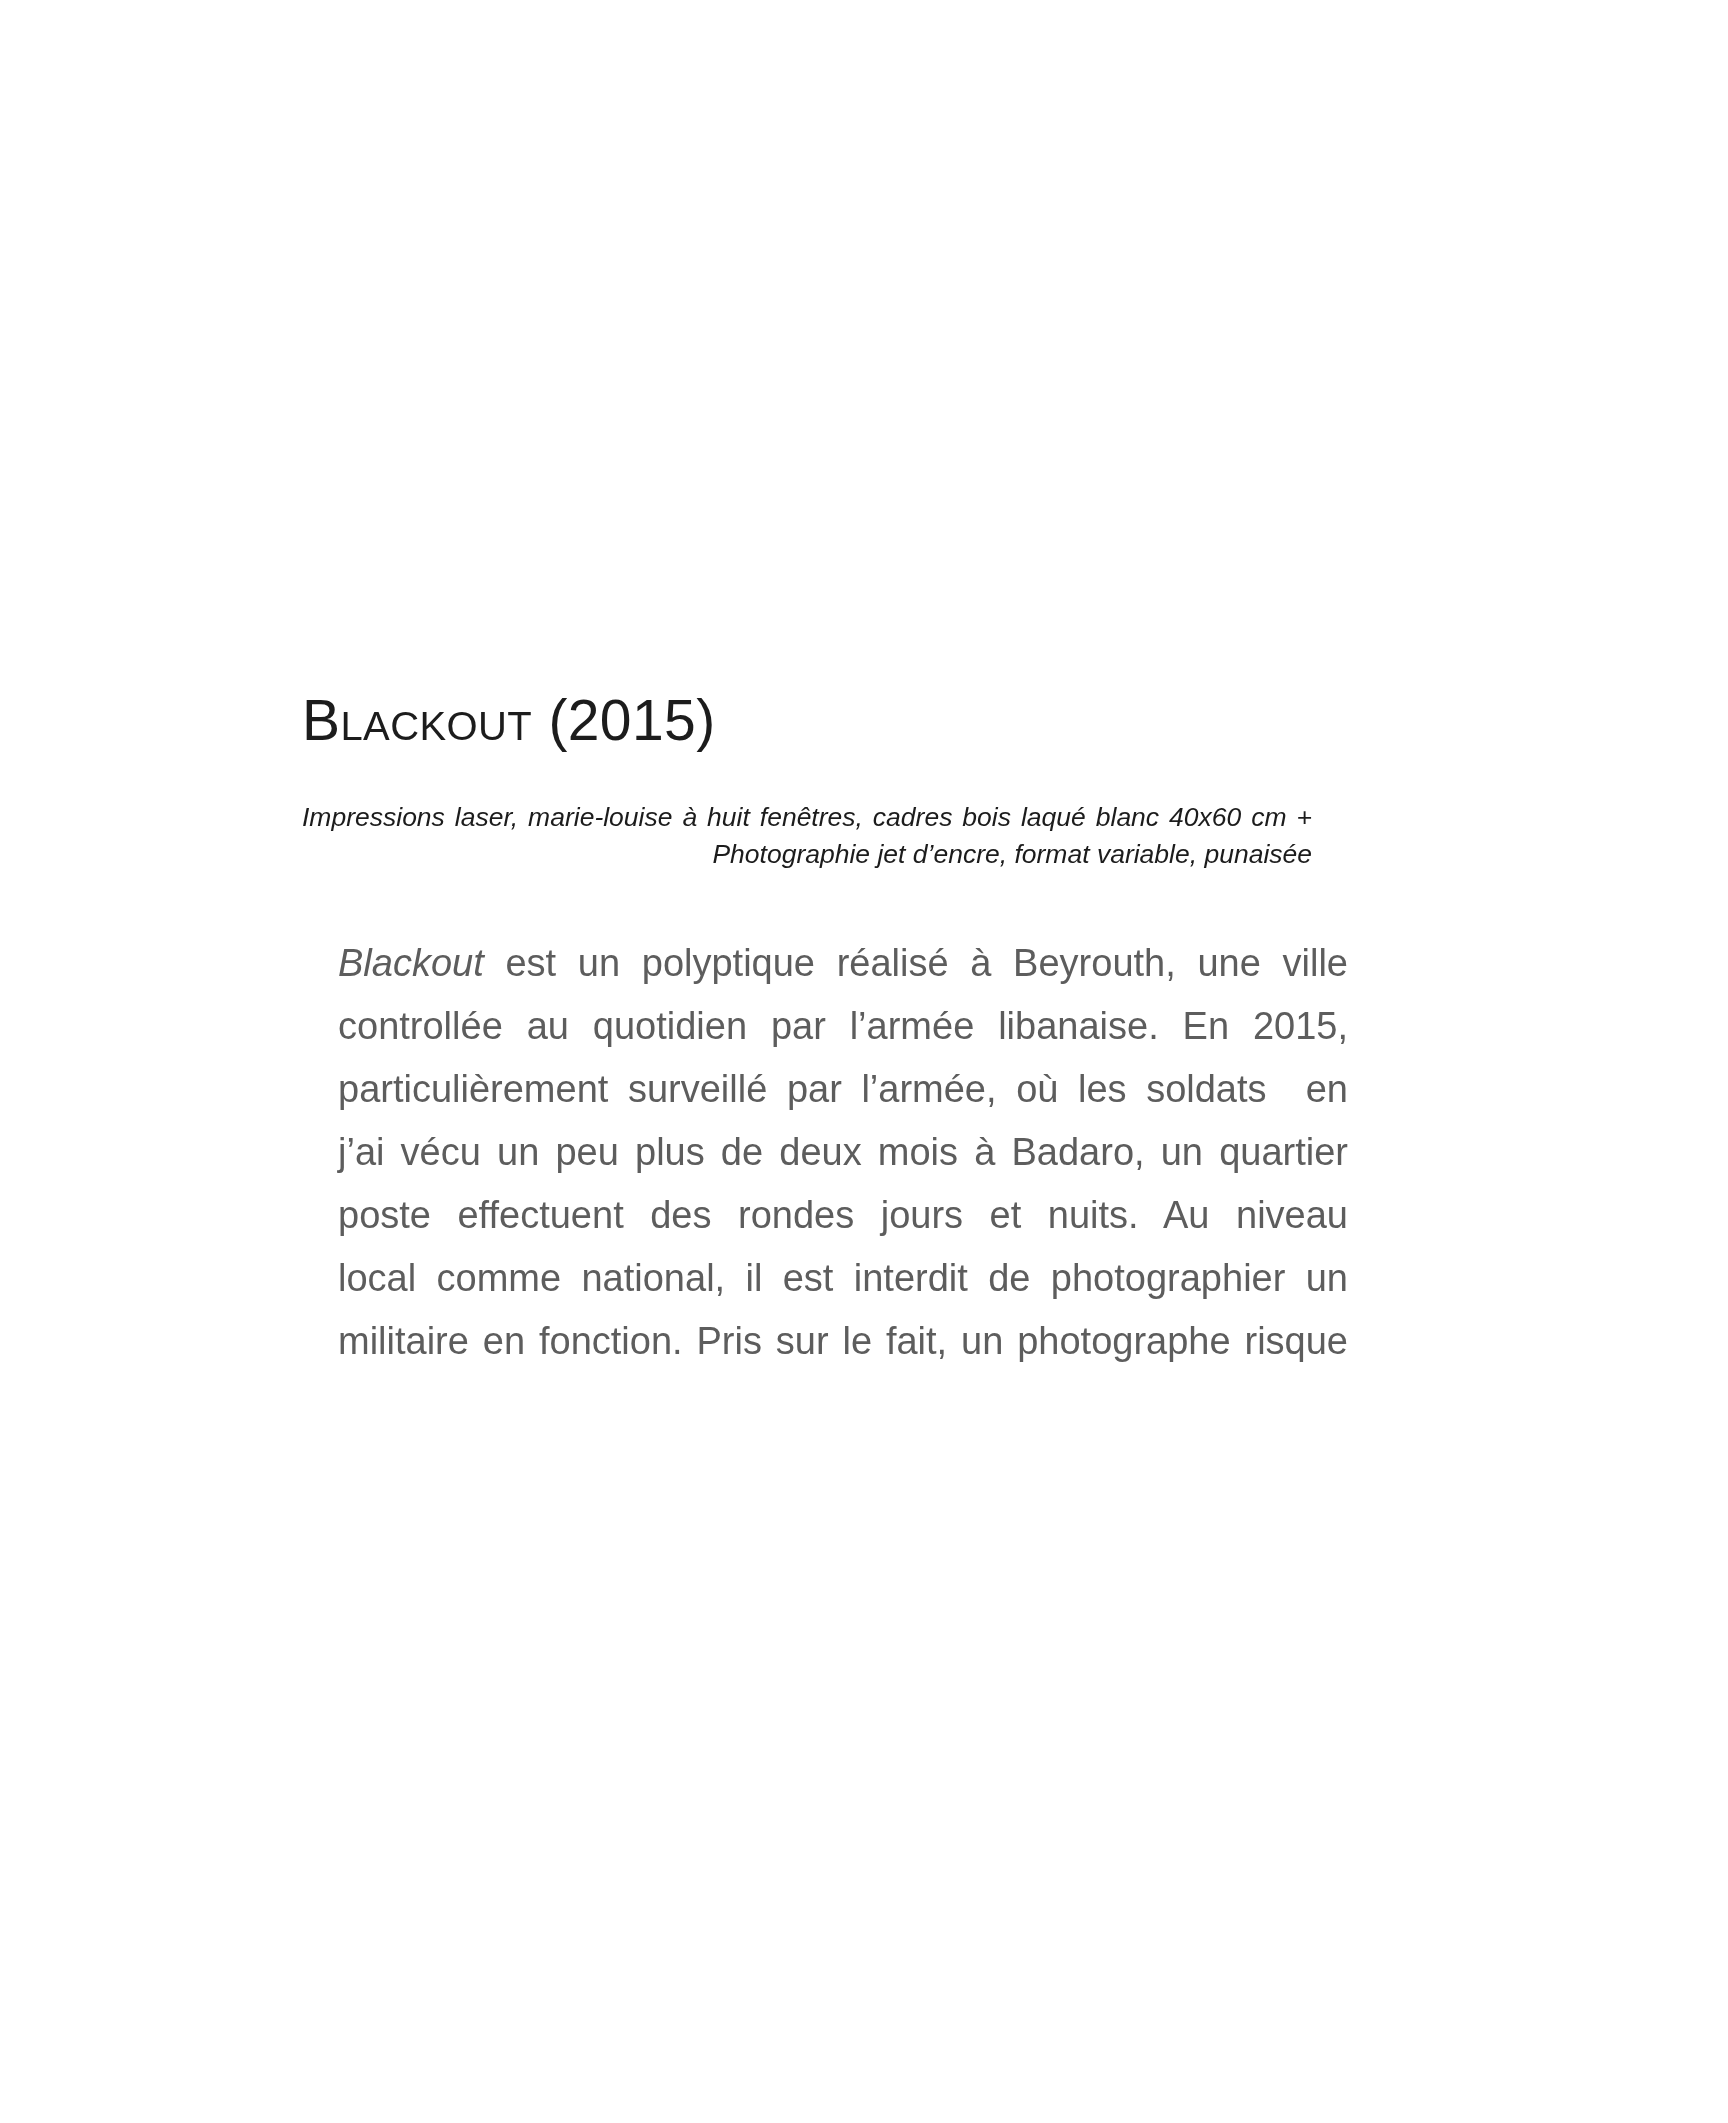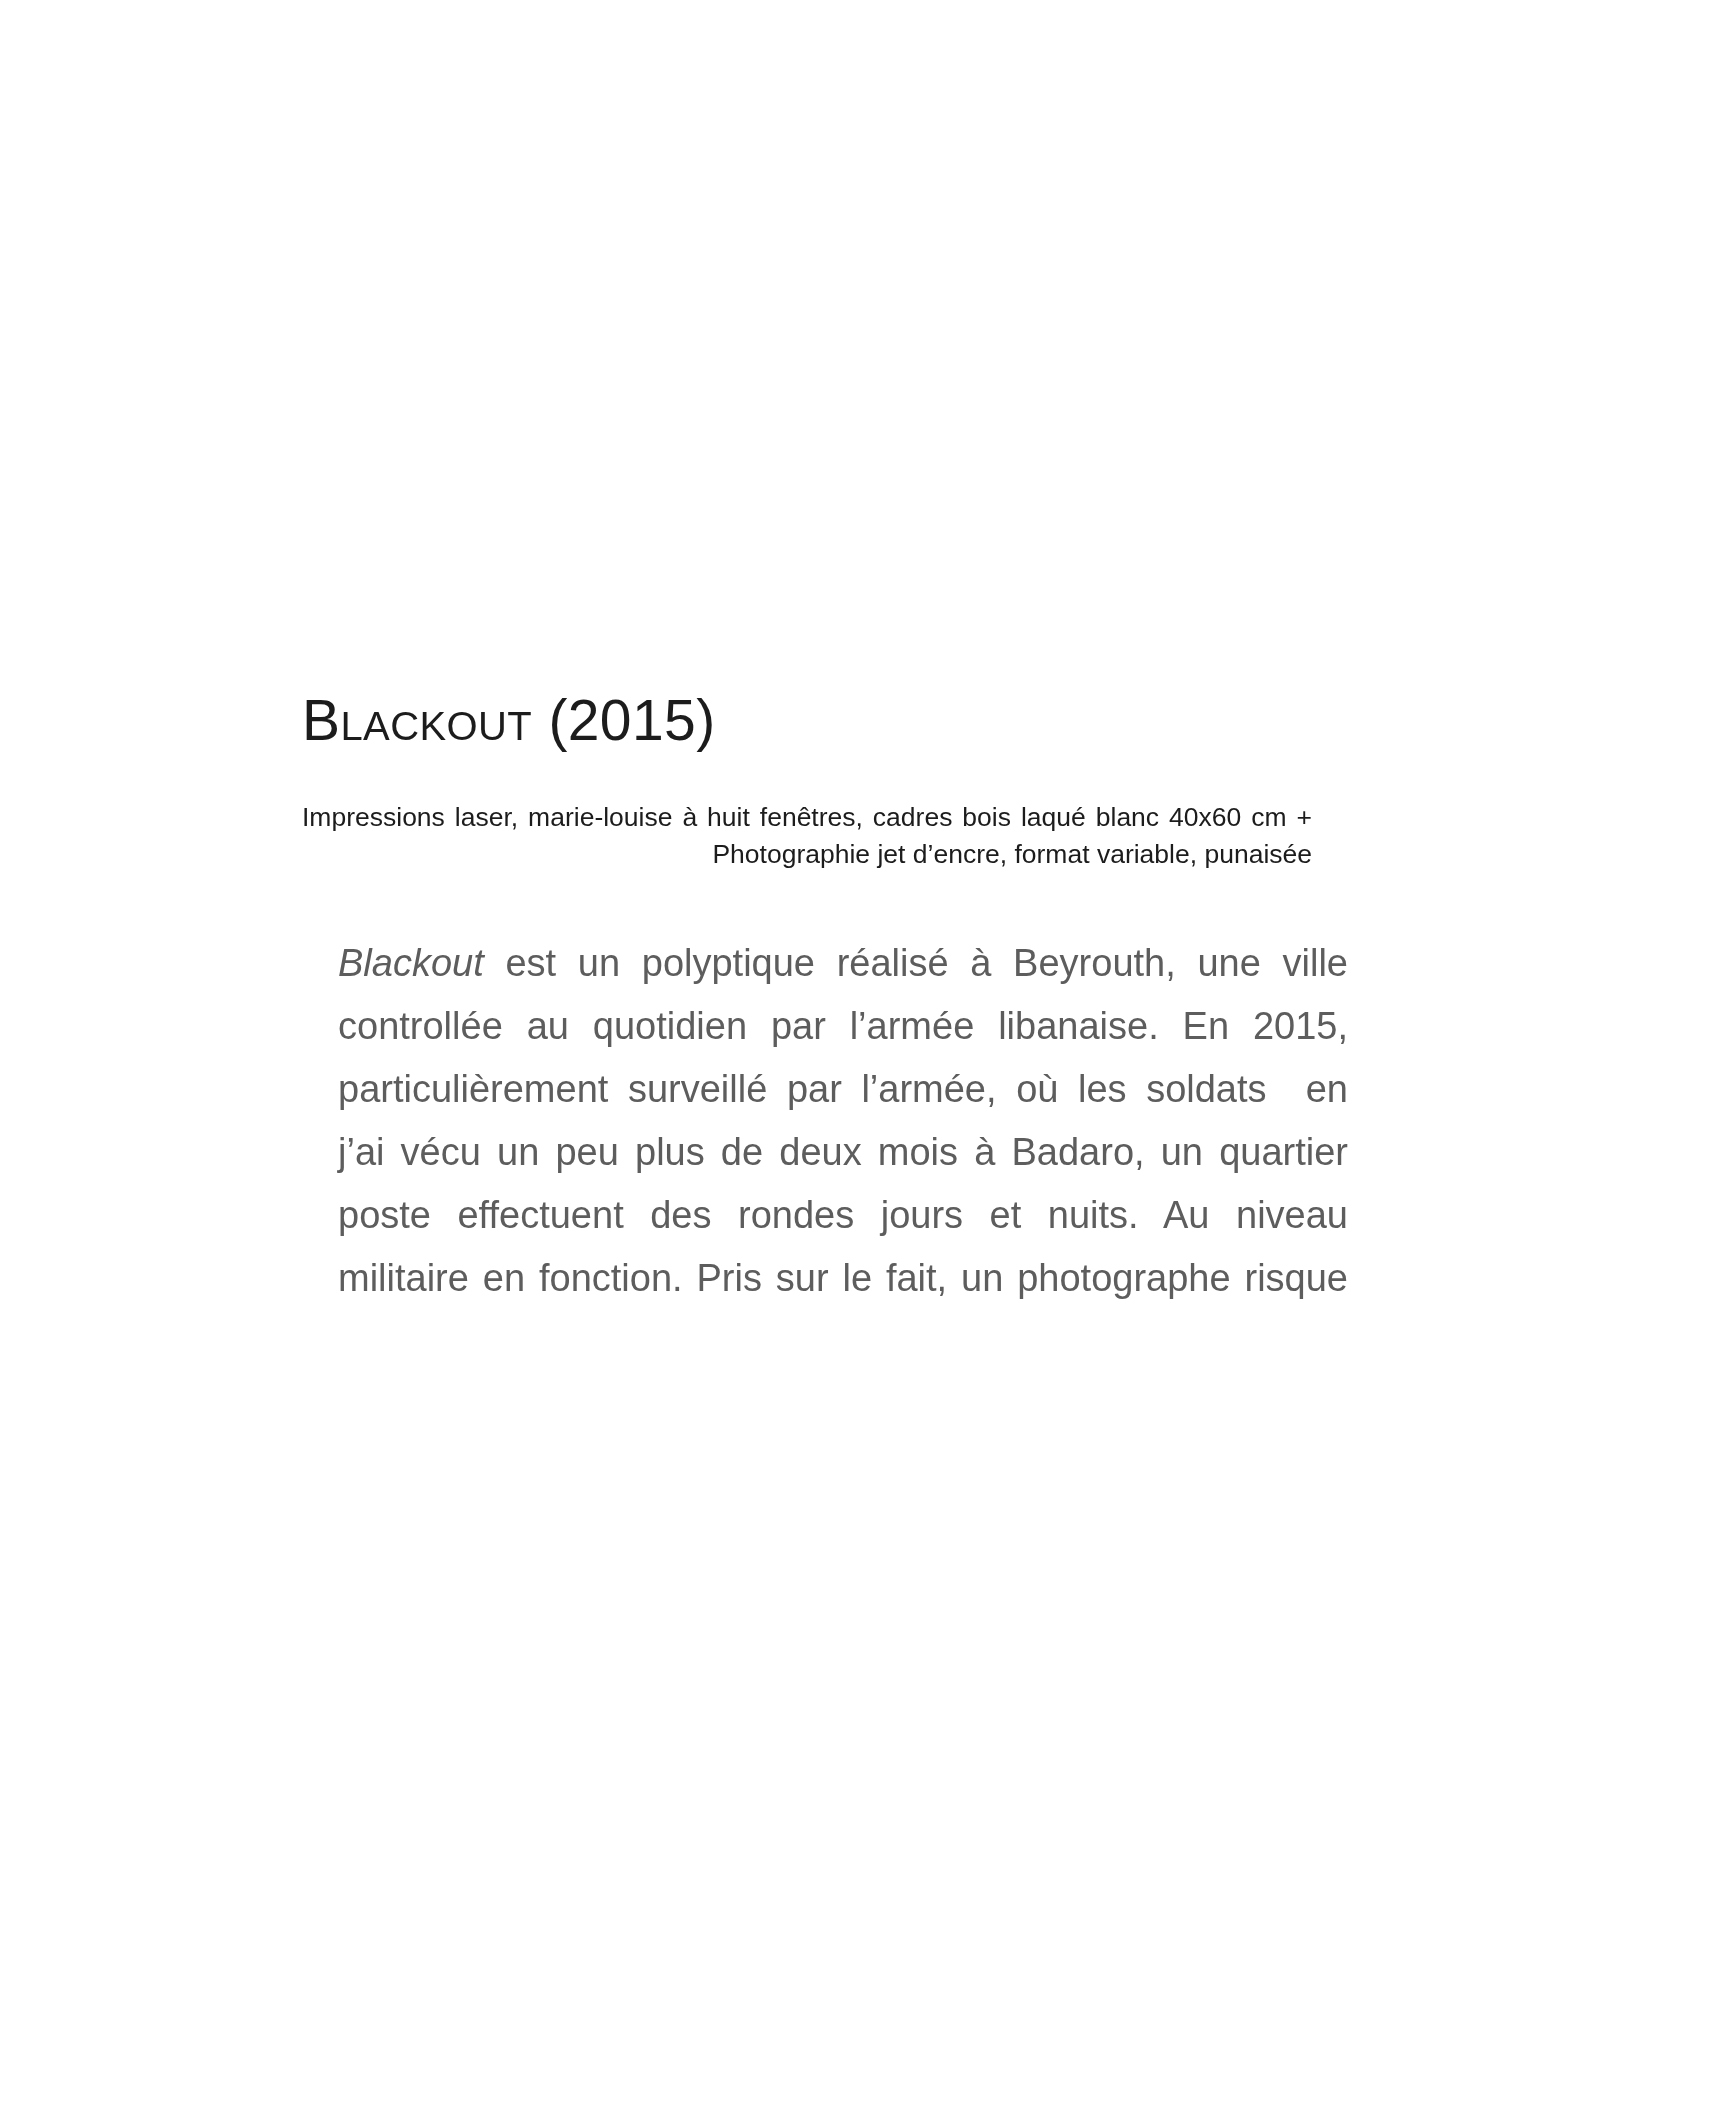--- a/index.html
+++ b/index.html
@@ -29,20 +29,21 @@
     line-height: normal;
     white-space: nowrap;
   }
   .subtitle {
     position: absolute;
     left: 302px;
     top: 799px;
     width: 1010px;
     font-size: 26.5px;
     line-height: 37px;
+    font-style: italic;
     color: #1c1c1c;
   }
   .subtitle .sub-line-justified {
     text-align: justify;
     text-align-last: justify;
   }
   .subtitle .sub-line-plain {
     text-align: right;
   }
   .paragraph {
@@ -79,17 +80,18 @@
   </div>
 
   <div class="paragraph">
     <div class="para-line">
       <span class="italic">Blackout</span><span> est un polyptique réalisé à Beyrouth, une ville</span>
     </div>
     <div class="para-line">controllée au quotidien par l’armée libanaise. En 2015,</div>
     <div class="para-line">particulièrement surveillé par l’armée, où les soldats&nbsp; en</div>
     <div class="para-line">j’ai vécu un peu plus de deux mois à Badaro, un quartier</div>
     <div class="para-line">poste effectuent des rondes jours et nuits. Au niveau</div>
+    <div class="para-line">local comme national, il est interdit de photographier un</div>
     <div class="para-line">militaire en fonction. Pris sur le fait, un photographe risque</div>
   </div>
 
 </div>
 
 
 </body></html>

